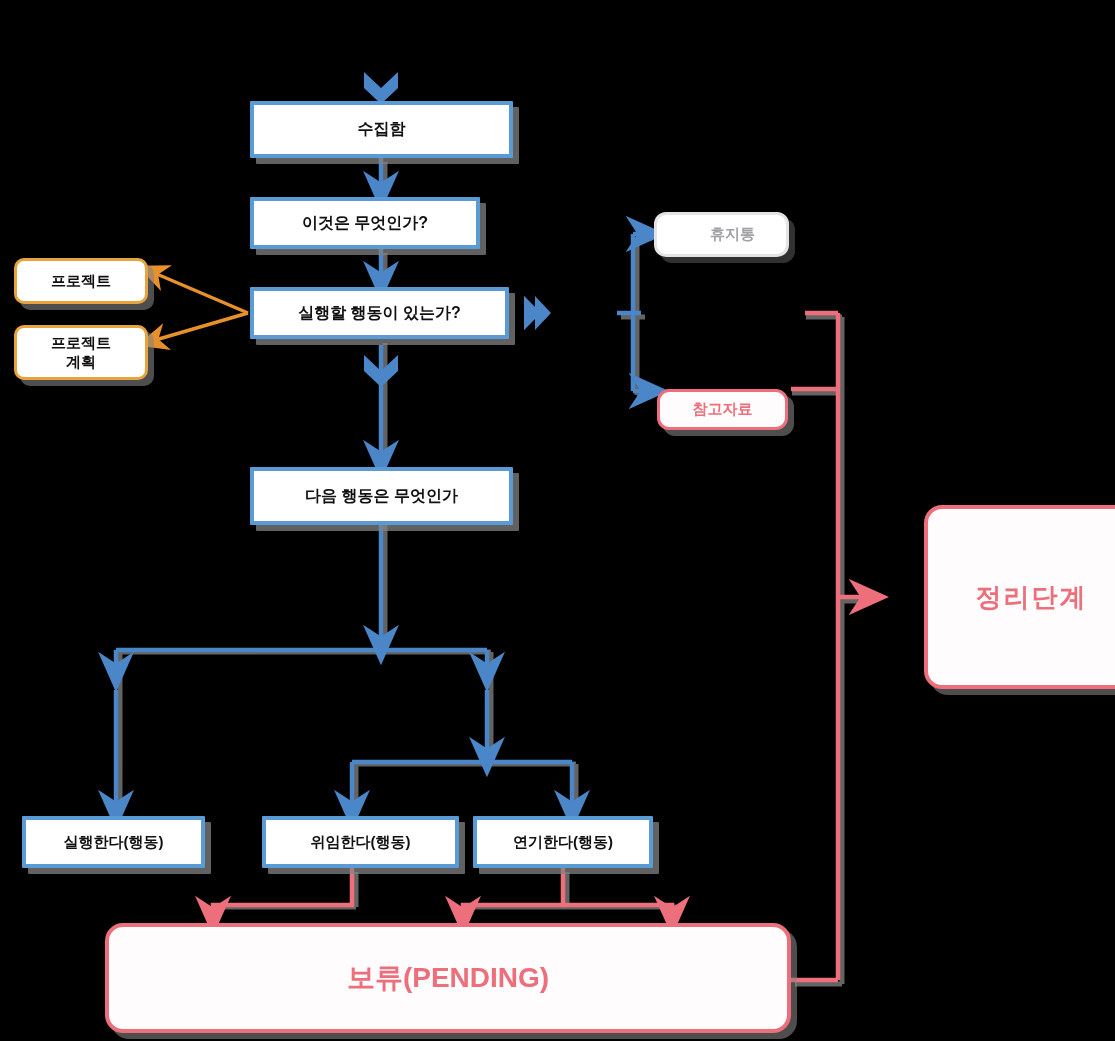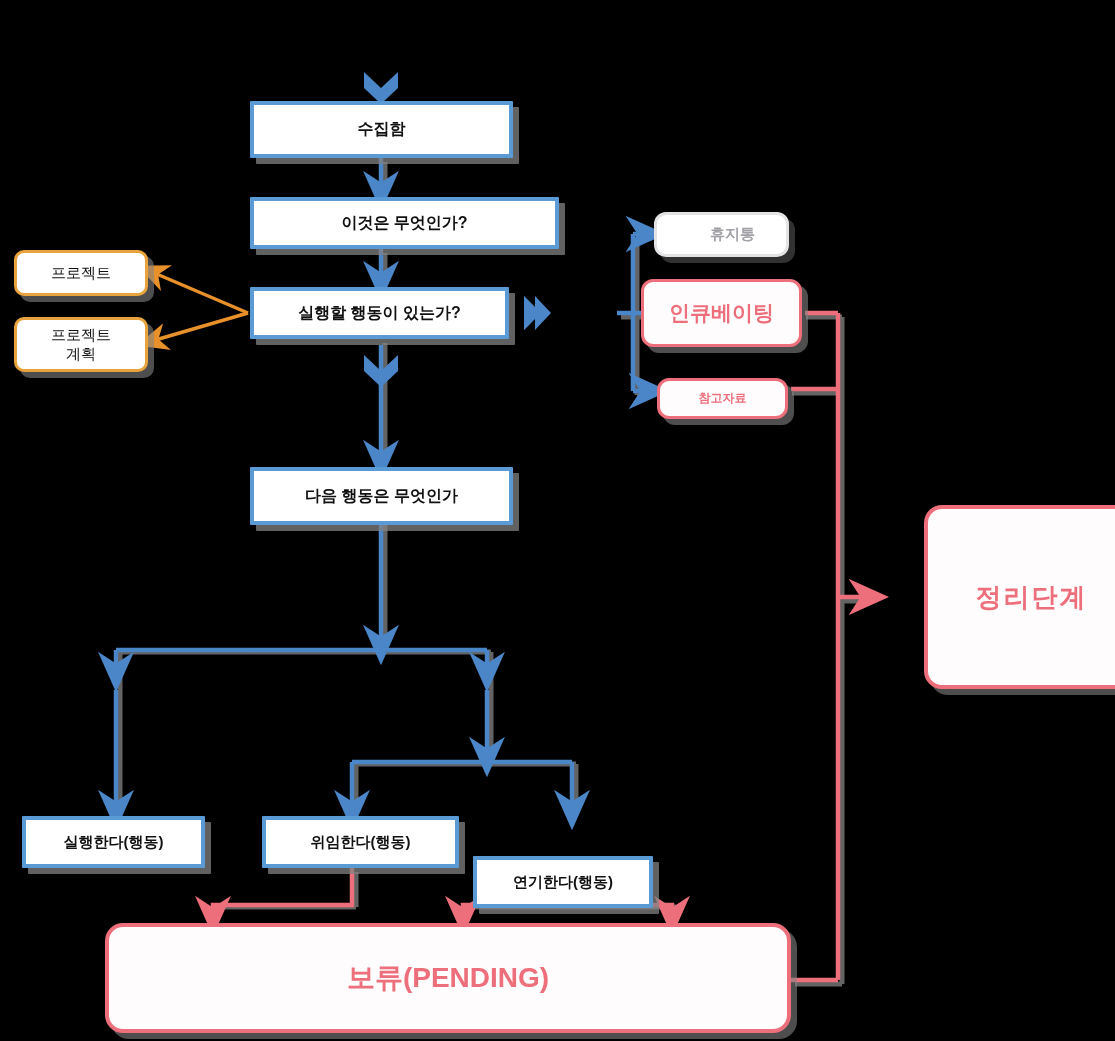--- a/index.html
+++ b/index.html
@@ -5,22 +5,22 @@
   html,body{margin:0;padding:0;background:#000;}
   body{font-family:"Liberation Sans","DejaVu Sans",sans-serif;}
   #stage{position:relative;width:1115px;height:1041px;background:#000;overflow:hidden;}
   #svg-layer{position:absolute;left:0;top:0;width:1115px;height:1041px;}
   .node{position:absolute;box-sizing:border-box;display:flex;align-items:center;
         justify-content:center;text-align:center;background:#fff;z-index:5;}
   
   .blue{border:4px solid #5B9BD5;color:#111;font-weight:bold;font-size:16px;
         box-shadow:6px 6px 0 rgba(130,130,130,.75);border-radius:1px;}
   
-  .orange{border:3px solid #E8A33D;color:#111;font-weight:normal;font-size:15px;
-          border-radius:10px;box-shadow:6px 6px 0 rgba(130,130,130,.6);line-height:1.25;}
+  .orange{border:3px solid #E8A33D;color:#111;font-weight:bold;font-size:15px;
+          border-radius:10px;box-shadow:6px 6px 0 rgba(130,130,130,.6);line-height:1.25;margin-top:8px;}
   
   .red{border:3px solid #EC6F7B;color:#EC6F7B;font-weight:bold;border-radius:12px;
        box-shadow:6px 6px 0 rgba(130,130,130,.6);background:#fefcfc;}
   .red.big{border-width:4px;border-radius:18px;}
   
   .gray{border:3px solid #E3E3E6;color:#A0A0A6;font-weight:bold;font-size:15px;
         border-radius:12px;box-shadow:6px 6px 0 rgba(140,140,140,.35);padding-left:22px;}
 </style>
 </head>
 <body>
@@ -94,62 +94,59 @@
       <path d="M524,296 L540,313 L524,330 L524,314 L533,313 L524,312 Z" fill="#4A86C8"></path>
       <path d="M524,296 L541,313 L524,330 L524,313 Z" fill="#4A86C8"></path>
       <path d="M535,296 L551,313 L535,330 L535,313 Z" fill="#4A86C8"></path>
     </g>
   </svg>
 
   <div class="node blue" style="left:250px;top:101px;width:263px;height:57px;">
     <span>수집함</span>
   </div>
 
-  <div class="node blue" style="left:250px;top:197px;width:309px;height:52px;">
+  <div class="node blue" style="left:250px;top:197px;width:230px;height:52px;">
     <span>이것은 무엇인가?</span>
   </div>
 
   <div class="node blue" style="left:250px;top:287px;width:259px;height:52px;">
     <span>실행할 행동이 있는가?</span>
   </div>
 
   <div class="node orange" style="left:14px;top:250px;width:134px;height:46px;">
     <span>프로젝트</span>
   </div>
 
   <div class="node orange" style="left:14px;top:317px;width:134px;height:55px;white-space:pre-line;">
     <span>프로젝트
 계획</span>
   </div>
 
   <div class="node gray" style="left:654px;top:212px;width:135px;height:45px;">
     <span>휴지통</span>
   </div>
 
-  <div class="node red" style="left:641px;top:279px;width:161px;height:68px;font-size:21px;">
-    <span>인큐베이팅</span>
-  </div>
 
-  <div class="node red" style="left:657px;top:378px;width:131px;height:41px;font-size:12px;">
+  <div class="node red" style="left:657px;top:389px;width:131px;height:41px;font-size:15px;">
     <span>참고자료</span>
   </div>
 
   <div class="node blue" style="left:250px;top:467px;width:263px;height:58px;">
     <span>다음 행동은 무엇인가</span>
   </div>
 
   <div class="node blue" style="left:22px;top:816px;width:183px;height:52px;font-size:15px;">
     <span>실행한다(행동)</span>
   </div>
 
   <div class="node blue" style="left:262px;top:816px;width:197px;height:52px;font-size:15px;">
     <span>위임한다(행동)</span>
   </div>
 
-  <div class="node blue" style="left:473px;top:816px;width:180px;height:52px;font-size:15px;margin-top:40px;">
+  <div class="node blue" style="left:473px;top:816px;width:180px;height:52px;font-size:15px;">
     <span>연기한다(행동)</span>
   </div>
 
   <div class="node red big" style="left:924px;top:505px;width:215px;height:184px;font-size:26px;letter-spacing:2px;">
     <span>정리단계</span>
   </div>
 
   <div class="node red big" style="left:105px;top:923px;width:686px;height:110px;font-size:28px;justify-content:center;">
     <span>보류(PENDING)</span>
   </div>

